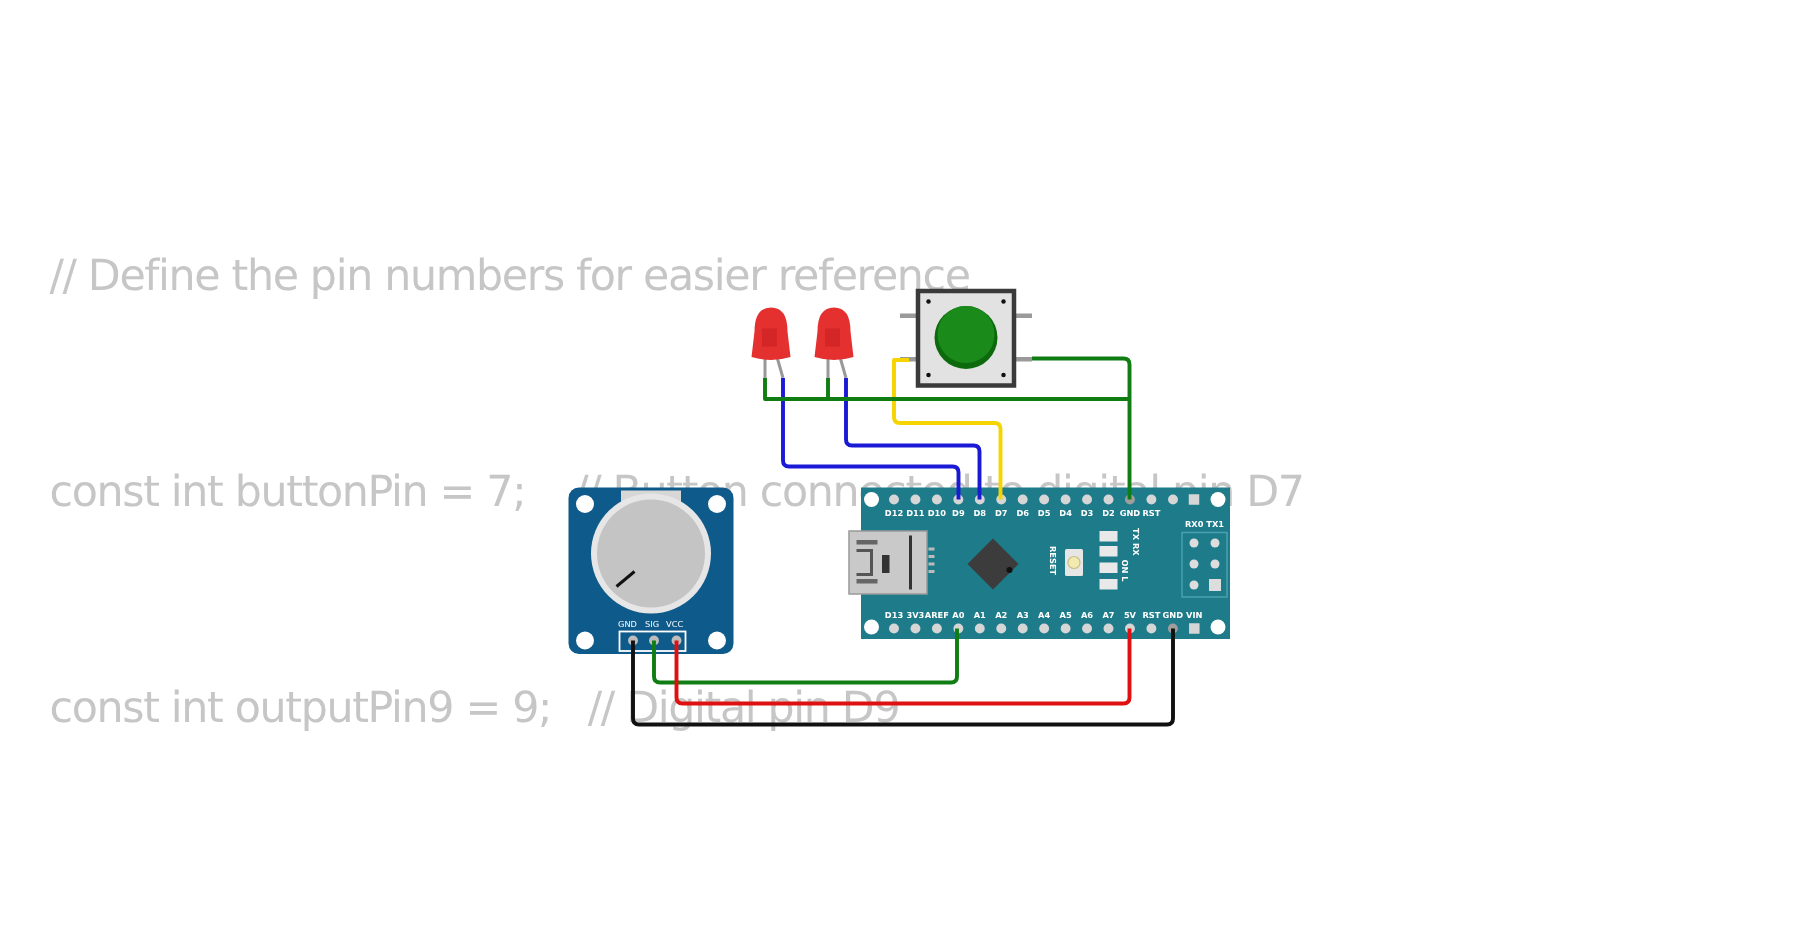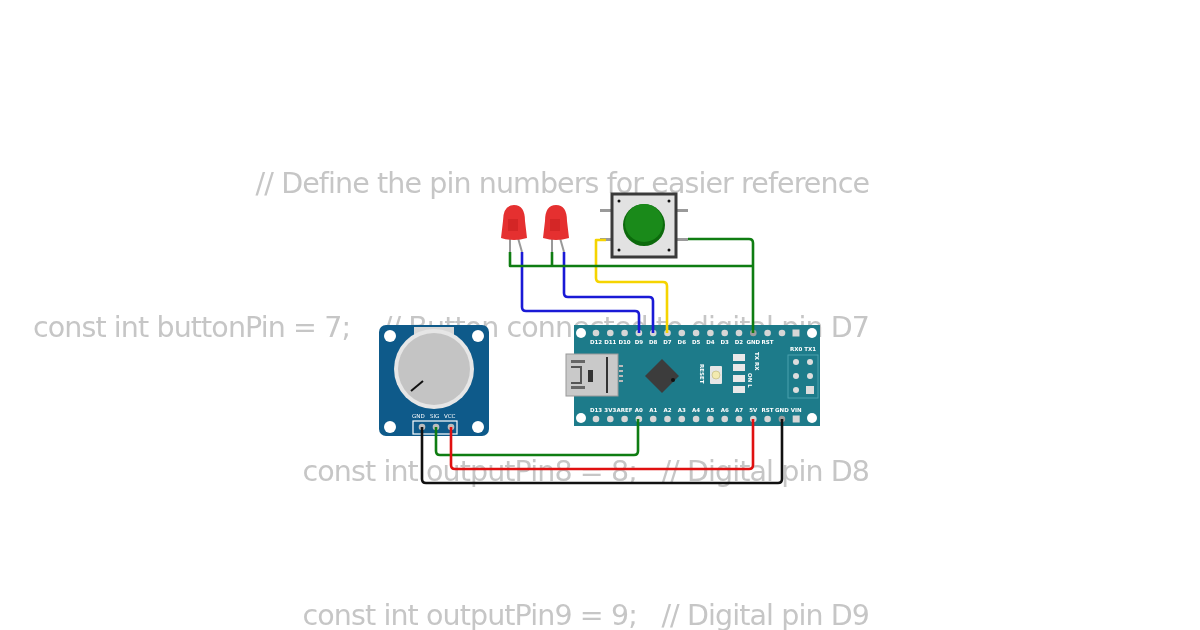--- a/index.html
+++ b/index.html
@@ -1,31 +1,30 @@
 <!DOCTYPE html>
 <html><head>
 <meta charset="utf-8">
 <style>
   html, body { margin:0; padding:0; }
   body { width:1200px; height:630px; background:#ffffff; position:relative; overflow:hidden;
          font-family:"DejaVu Sans", "Liberation Sans", sans-serif; }
   .code { position:absolute; left:33px; top:64px; margin:0; color:#c6c6c6;
           font-family:"DejaVu Sans", sans-serif; font-size:28.5px; letter-spacing:-0.9px; line-height:48px; white-space:pre; }
-  .code div { height:48px;text-align:right; }
+  .code div { height:48px; }
   svg#circuit { position:absolute; left:0; top:0; }
   .pinlbl { font-family:"DejaVu Sans", sans-serif; font-size:5.5px; font-weight:bold; fill:#ffffff; }
   .modlbl { font-family:"DejaVu Sans", sans-serif; font-size:5.5px; fill:#ffffff; }
 </style>
 </head>
 <body>
 
 <div class="code">
   <div>// Define the pin numbers for easier reference</div>
   <div>const int buttonPin = 7;    // Button connected to digital pin D7</div>
-  <div>const int outputPin8 = 8;   // Digital pin D8</div>
   <div>const int outputPin9 = 9;   // Digital pin D9</div>
   
   
   
   
   
   
   
   
 </div>

